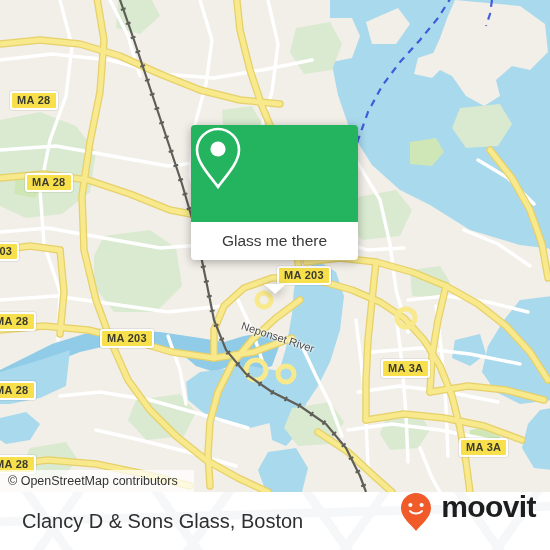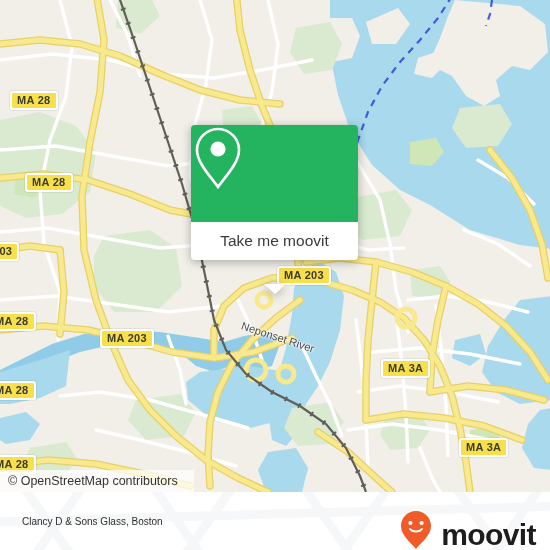--- a/index.html
+++ b/index.html
@@ -74,25 +74,25 @@
 
   
   .footer{
     position:absolute;left:0;top:492px;width:550px;height:58px;
     background:#ffffff;overflow:hidden;
   }
   .footer-wm{position:absolute;left:0;top:0;opacity:.5;}
   .footer-title{
     position:absolute;left:22px;top:0;height:58px;
     display:flex;align-items:center;
-    font-size:10px;color:#2f2f2f;white-space:nowrap;
+    font-size:20px;color:#2f2f2f;white-space:nowrap;
   }
   .brand{
     position:absolute;right:14px;top:0;height:58px;
-    display:flex;align-items:flex-end;gap:8px;
+    display:flex;align-items:flex-start;gap:8px;
   }
   .brand-text{
     font-size:30px;font-weight:bold;color:#1d1d1d;letter-spacing:-.6px;
     line-height:30px;
   }
 </style>
 </head>
 <body>
 
 <div id="root">
@@ -283,21 +283,21 @@
     <div class="attrib">© OpenStreetMap contributors</div>
 
     <div class="callout">
       <div class="callout-green" id="calloutGreen" style="background: rgb(36, 179, 95);">
         <svg width="54" height="66" viewBox="0 0 54 66">
           <path d="M27 4 C15.4 4 6 13.4 6 25 C6 38 20 52 27 62 C34 52 48 38 48 25 C48 13.4 38.6 4 27 4 Z" fill="none" stroke="#ffffff" stroke-width="2.6"></path>
           <circle cx="27" cy="24" r="7.6" fill="#ffffff"></circle>
         </svg>
       </div>
       <div class="callout-white">
-        <span>Take me moovit</span>
+        <span>Glass me there</span>
       </div>
       <div class="tail"></div>
     </div>
 
   </div>
 
   <div class="footer">
     <svg class="footer-wm" width="550" height="58" viewBox="0 0 550 58">
       <g stroke="#eef0f2" stroke-width="9" fill="none">
         <path d="M20 -10 L76 70"></path>

